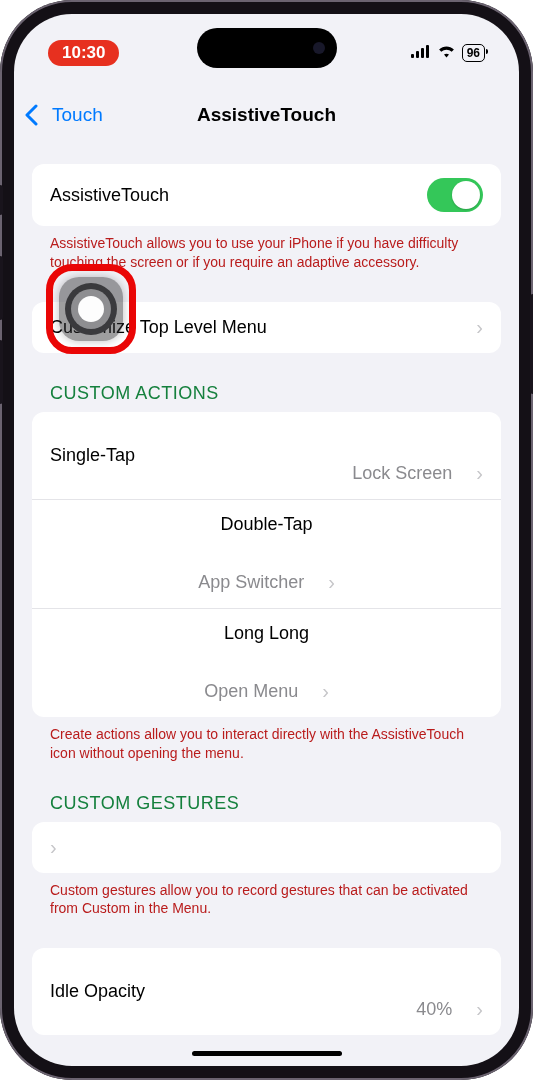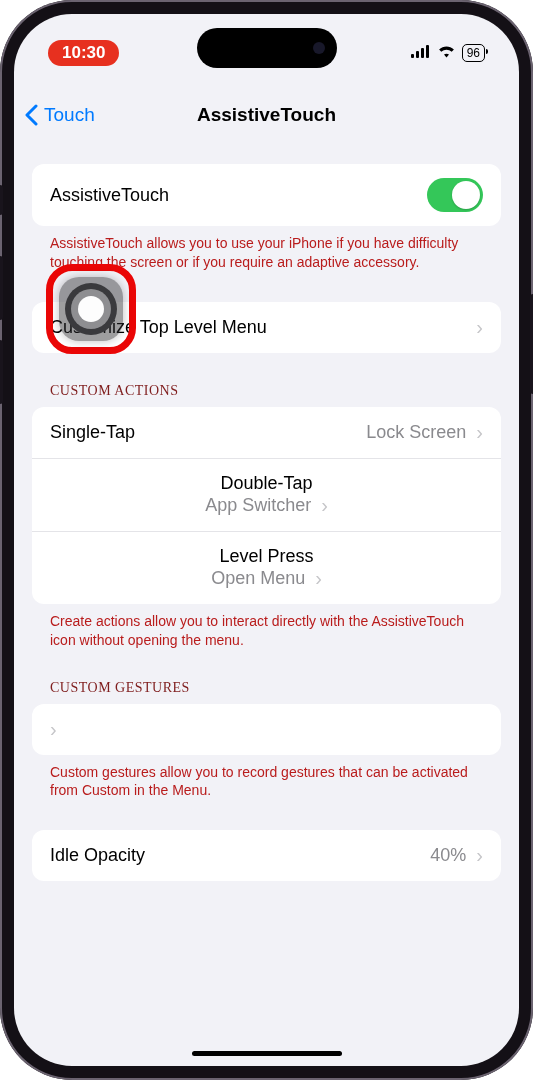--- a/index.html
+++ b/index.html
@@ -72,21 +72,21 @@
     .status-right { display: flex; align-items: center; gap: 6px; }
     .nav {
       position: absolute;
       top: 74px; left: 0; right: 0;
       height: 54px;
       display: flex;
       align-items: center;
       padding: 0 10px;
     }
     .back {
-      display: flex; align-items: center; gap: 6px;
+      display: flex; align-items: center; gap: 14px;
       color: #007aff; font-size: 19px;
     }
     .nav-title {
       position: absolute; left: 0; right: 0;
       text-align: center;
       font-size: 19px;
       font-weight: 600;
       pointer-events: none;
     }
     .content {
@@ -97,38 +97,37 @@
     }
     .group { margin-bottom: 30px; }
     .card { background: #fff; border-radius: 12px; overflow: hidden; }
     .row {
       display: flex; align-items: center; justify-content: space-between;
       padding: 14px 18px;
       min-height: 48px;
     }
     .row + .row { border-top: 1px solid #e4e4e8; flex-direction: column; }
     .row-label { font-size: 18px; color: #000; }
-    .row-value { font-size: 18px; color: #8a8a8e; display: flex; align-items: center; gap: 10px; }
+    .row-value { font-size: 18px; color: #8a8a8e; display: flex; align-items: center; gap: 24px; margin-top: 36px; }
     .chev { color: #c6c6c9; font-size: 20px; font-weight: 300;}
     .toggle {
       width: 56px; height: 34px; border-radius: 17px; background: #34c759;
       position: relative;
     }
     .toggle .knob {
       position: absolute; right: 3px; top: 3px; width: 28px; height: 28px;
       background: #fff; border-radius: 50%; box-shadow: 0 1px 2px rgba(0,0,0,.2);
     }
     .footer-text {
       color: #b91c1c; font-size: 14px; line-height: 1.35;
       padding: 8px 18px 0;
     }
     .header-text {
-      color: #7f1d1d; font-size: 14px; letter-spacing: .5px;
+      color: #15803d; font-size: 18px; letter-spacing: .5px;
       padding: 0 18px 8px;
-      font-family: Liberation Serif, serif;
     }
     .home-indicator {
       position: absolute; bottom: 10px; left: 50%; transform: translateX(-50%);
       width: 150px; height: 5px; border-radius: 3px; background: #000;
     }
     .assistive-touch-button {
       position: absolute;
       top: 250px;
       left: 32px;
       width: 90px;
@@ -177,21 +176,21 @@
               <rect x="5" y="6" width="3" height="7" rx="1" fill="#000"></rect>
               <rect x="10" y="3" width="3" height="10" rx="1" fill="#000"></rect>
               <rect x="15" y="0" width="3" height="13" rx="1" fill="#000"></rect>
             </svg>
         </span>
         <span>
           <svg width="19" height="14" viewBox="0 0 19 14">
               <path d="M9.5 13.5 L12 10.6 C10.6 9.3 8.4 9.3 7 10.6 Z M4.3 7.8 C7.2 5 11.8 5 14.7 7.8 L16.9 5.5 C12.8 1.5 6.2 1.5 2.1 5.5 Z" fill="#000"></path>
             </svg>
         </span>
-        <span style="display:flex;align-items:center;border:1.5px solid #000;border-radius:5px;padding:1px 2px;font-size:12px;font-weight:400;position:relative;">
+        <span style="display:flex;align-items:center;border:1.5px solid #000;border-radius:5px;padding:1px 2px;font-size:12px;font-weight:700;position:relative;">
           <span style="padding:0 2px;">96</span>
           <span style="position:absolute;right:-4px;top:4px;width:2px;height:5px;background:#000;border-radius:0 2px 2px 0;"></span>
         </span>
       </div>
     </div>
 
     <div class="nav">
       <div class="back">
         <svg width="14" height="22" viewBox="0 0 14 22">
             <path d="M12 2 L3 11 L12 20" stroke="#007aff" stroke-width="3" fill="none" stroke-linecap="round" stroke-linejoin="round"></path>
@@ -234,21 +233,21 @@
               </div>
           </div>
           <div class="row">
             <div class="row-label">Double-Tap</div>
             <div class="row-value">
                 <span>App Switcher</span>
                 <span class="chev">›</span>
               </div>
           </div>
           <div class="row">
-            <div class="row-label">Level Press</div>
+            <div class="row-label">Long Long</div>
             <div class="row-value">
                 <span>Open Menu</span>
                 <span class="chev">›</span>
               </div>
           </div>
         </div>
         <div class="footer-text">Create actions allow you to interact directly with the AssistiveTouch icon without opening the menu.</div>
       </div>
 
       <div class="group">

